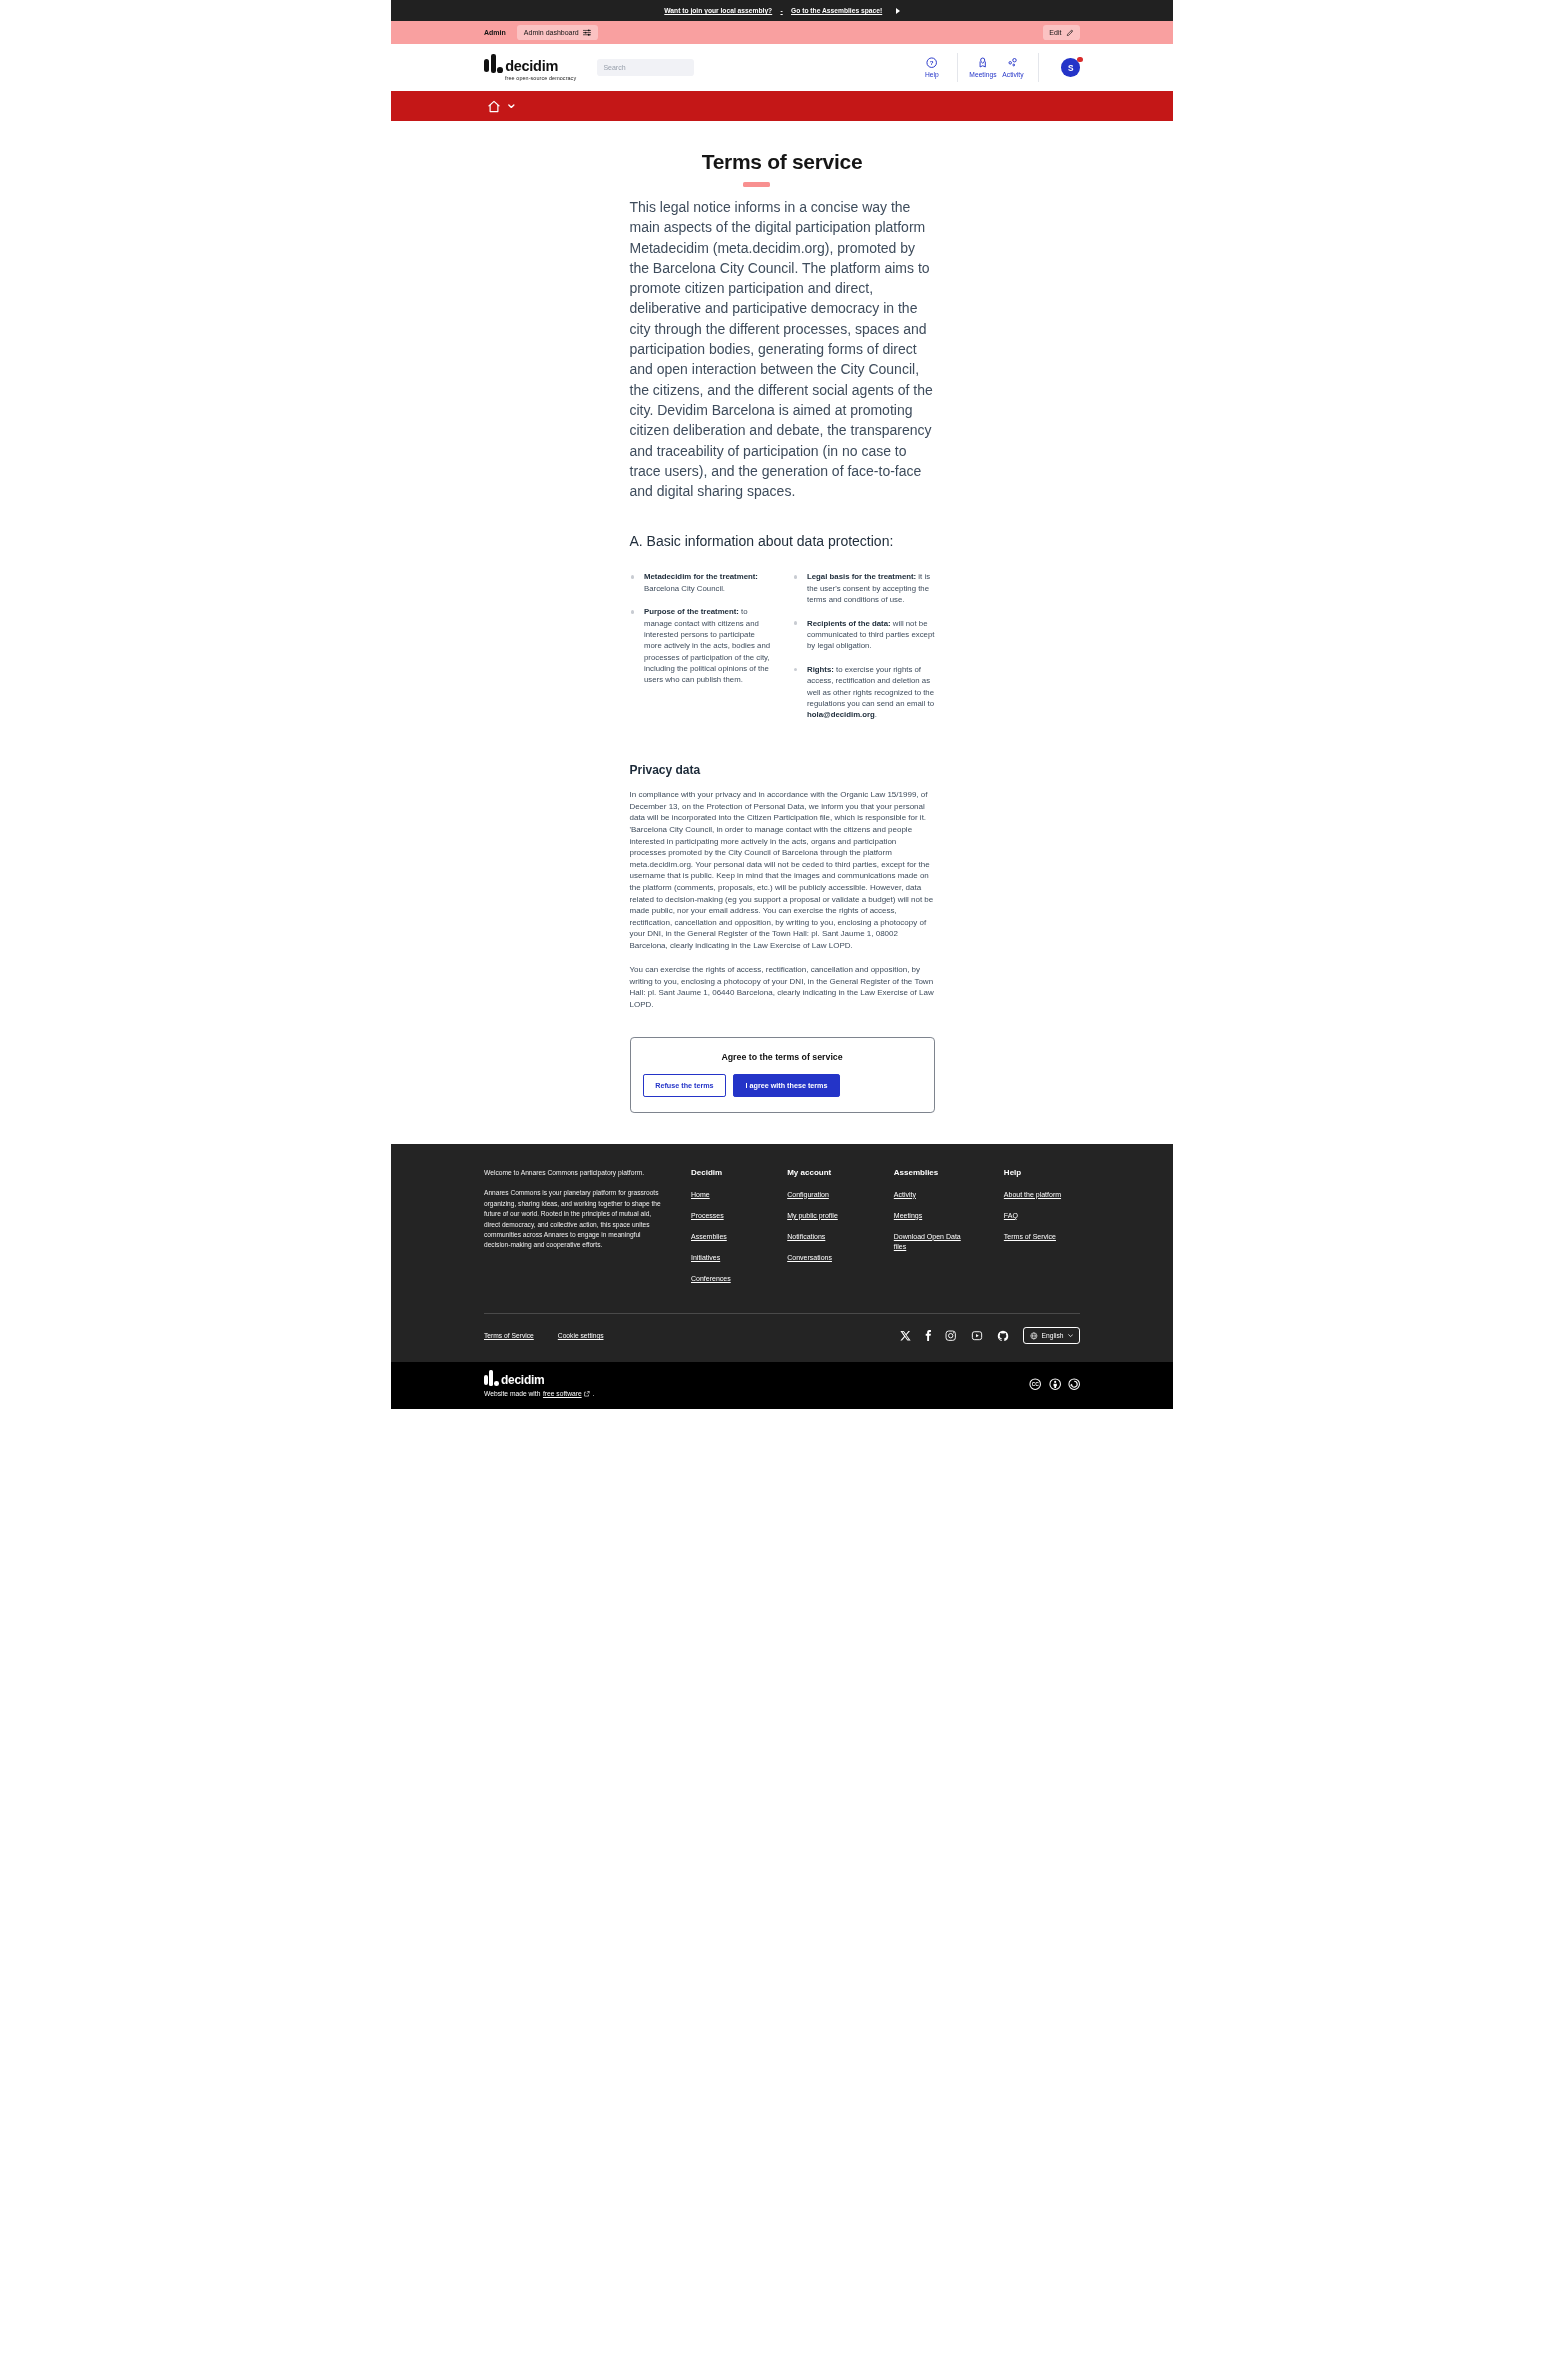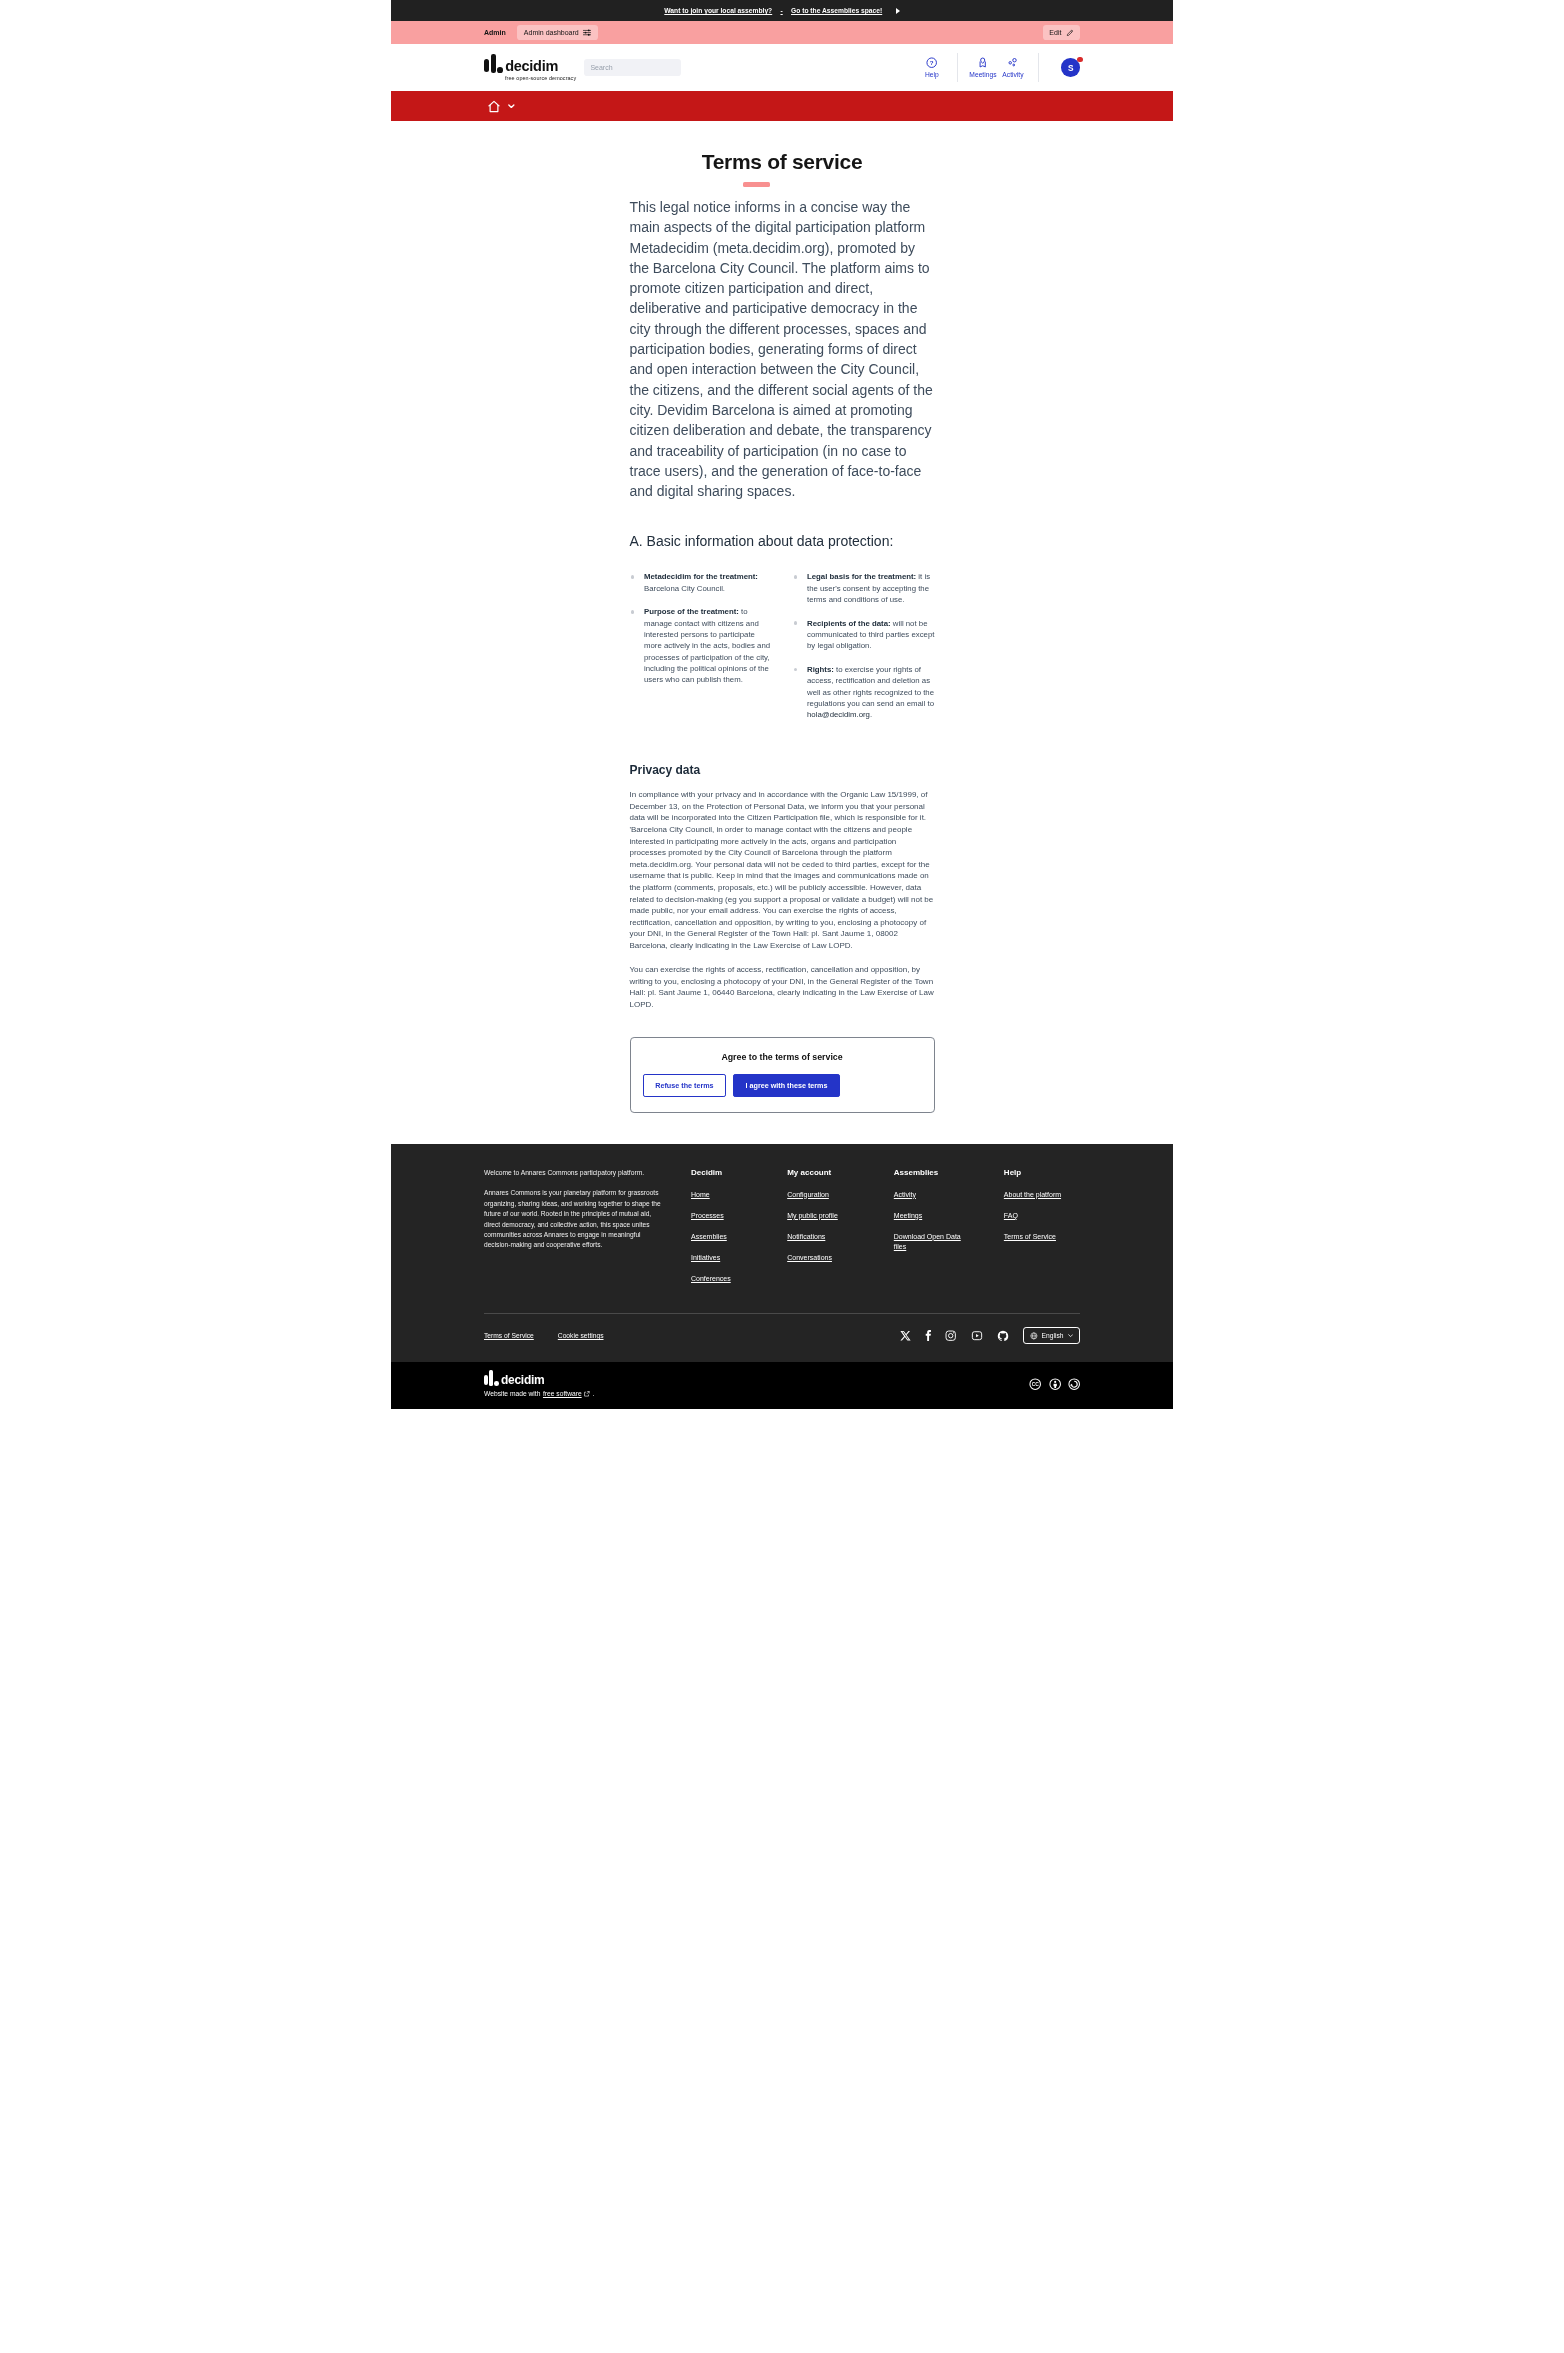--- a/index.html
+++ b/index.html
@@ -22,21 +22,21 @@
   
   .header { background:#fff; height:47px; display:flex; align-items:center; padding:0 93px; }
   .logo { display:flex; flex-direction:column; cursor:pointer; }
   .logo-row { display:flex; align-items:flex-end; }
   .logo-mark { position:relative; width:16.6px; height:19px; }
   .logo-mark .b1 { position:absolute; left:0; bottom:0.5px; width:5.2px; height:13px; border-radius:2.6px; background:#111; }
   .logo-mark .b2 { position:absolute; left:6.7px; top:0; width:5.2px; height:19px; border-radius:2.1px; background:#111; }
   .logo-mark .dot { position:absolute; left:13px; bottom:0; width:5.7px; height:5.7px; border-radius:50%; background:#111; }
   .logo-text { font-size:14.5px; font-weight:800; color:#111; letter-spacing:-0.3px; margin-left:4.7px; line-height:0.9; }
   .logo-tag { font-size:5.4px; color:#1c1c1c; margin:2.1px 0 0 21px; letter-spacing:0.1px; }
-  .search-box { margin-left:8px; width:97px; height:17px; background:#f1f2f6; border-radius:3.1px; display:flex; align-items:center; padding:0 6.2px; }
+  .search-box { margin-left:21px; width:97px; height:17px; background:#f1f2f6; border-radius:3.1px; display:flex; align-items:center; padding:0 6.2px; }
   .search-box input { flex:1; border:none; outline:none; background:transparent; font-size:7px; color:#333; font-family:inherit; }
   .search-box input::placeholder { color:#98a0ac; }
   .hnav { margin-left:auto; display:flex; align-items:center; }
   .hnav-item { display:flex; flex-direction:column; align-items:center; gap:2.1px; color:#2434c8; font-size:6.7px; cursor:pointer; min-width:30px; }
   .hnav-div { width:0.5px; height:29px; background:#e4e6eb; margin:0 10.3px; }
   .avatar-wrap { position:relative; margin-left:12.4px; cursor:pointer; }
   .avatar { width:18.6px; height:18.6px; border-radius:50%; background:#2434c8; color:#fff; font-weight:bold; font-size:8.3px; display:flex; align-items:center; justify-content:center; }
   .avatar-dot { position:absolute; top:-1.6px; right:-2.6px; width:5.7px; height:5.7px; border-radius:50%; background:#d92c2c; }
   
   .menu-bar { background:#c41717; height:30px; display:flex; align-items:center; padding:0 96px; }
@@ -49,21 +49,21 @@
   .callout { margin-top:32px; background:#fcfae6; border-left:3.6px solid #d7a513; padding:11.4px 13.5px 13.5px; }
   .callout-title { font-size:8.3px; font-weight:bold; color:#181818; }
   .callout-body { margin-top:6.7px; font-size:7.8px; line-height:1.5; color:#383f49; }
   .para { margin-top:10px; font-size:14px; line-height:1.45; color:#3e4c5c; }
   .section-a { margin-top:32px; font-size:14px; font-weight:normal; color:#222f3d; }
   .bullets { margin-top:22px; display:flex; gap:21px; }
   .bullets ul { list-style:none; width:142px; padding-left:14.5px; }
   .bullets li { position:relative; font-size:7.8px; line-height:1.45; margin-bottom:12.4px; color:#3e4c5c; }
   .bullets li::before { content:""; position:absolute; left:-13.5px; top:3.6px; width:3.6px; height:3.6px; border-radius:50%; background:#c8ccd2; }
   .blabel { font-weight:bold; color:#22303e; }
-  .bemail { font-weight:normal; color:#22303e; }
+  .bemail { font-weight:bold; color:#22303e; }
   .privacy-title { margin-top:30px; font-size:12px; font-weight:800; color:#1c2a39; }
   .para2 { margin-top:12.4px; font-size:8px; line-height:1.45; color:#3e4c5c; }
   .agree-box { margin-top:27px; border:0.5px solid #7e848e; border-radius:4.1px; padding:13.5px 12.4px 15.5px; text-align:center; }
   .agree-title { font-size:8.8px; font-weight:bold; color:#111; }
   .agree-buttons { margin-top:12.4px; display:flex; justify-content:flex-start; gap:7.2px; }
   .btn { font-family:inherit; font-size:7.2px; font-weight:bold; border-radius:2.1px; padding:5.7px 11.4px; cursor:pointer; }
   .btn-outline { background:#fff; border:0.8px solid #2434c8; color:#2434c8; }
   .btn-solid { background:#2434c8; border:0.8px solid #2434c8; color:#fff; }
   
   .footer { background:#242424; color:#fff; padding:24px 93px 0; }

